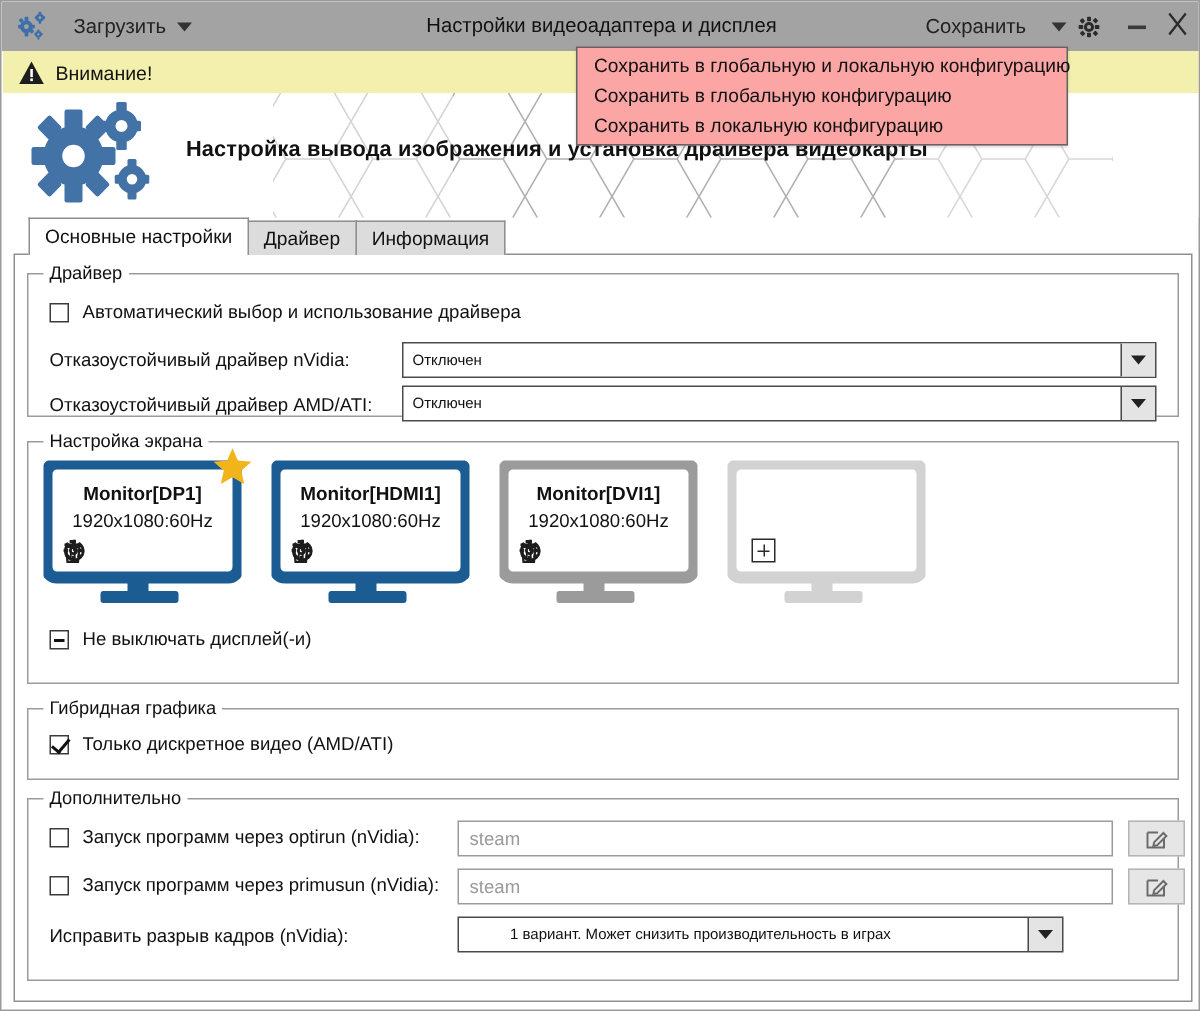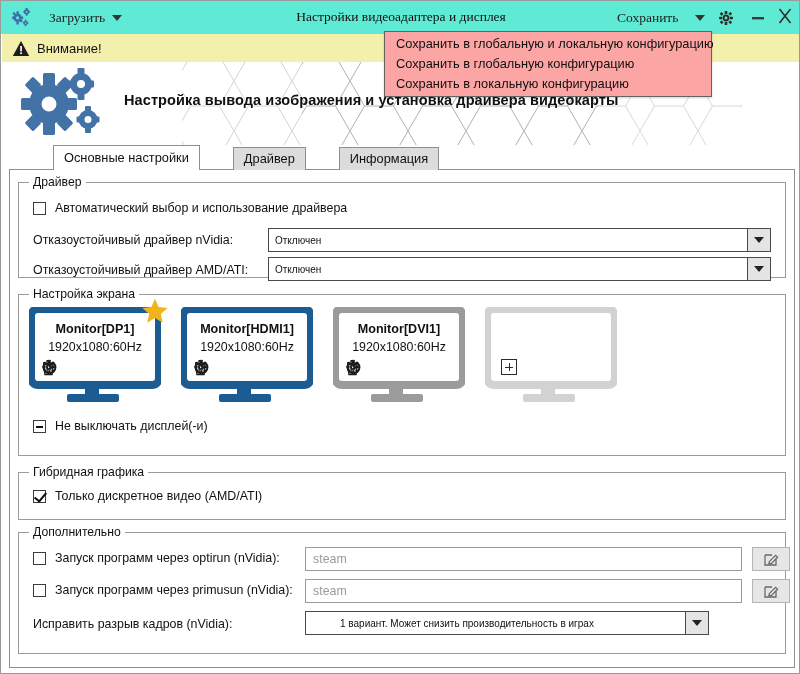--- a/index.html
+++ b/index.html
@@ -7,21 +7,21 @@
     width:800px;height:674px;
     font-family:"Liberation Sans", sans-serif;
     font-size:12.5px;
     color:#1b1b1b;
     background:#ffffff;
     overflow:hidden;
   }
   #app{position:relative;width:800px;height:674px;box-sizing:border-box;border:1px solid #9a9a9a;background:#fff;overflow:hidden;}
 
   
-  .titlebar{position:absolute;left:0;top:0;width:800px;height:33px;background:#5eead4;font-family:Liberation Serif, serif;}
+  .titlebar{position:absolute;left:0;top:0;width:800px;height:33px;background:#a3a3a3;}
   .tb-logo{position:absolute;left:9px;top:6px;width:24px;height:22px;}
   .tb-load{position:absolute;left:44px;top:7px;display:flex;align-items:center;gap:7px;padding:2px 4px;cursor:default;}
   .tb-load span.lbl{font-size:13.5px;color:#222;}
   .caret{width:0;height:0;border-left:5px solid transparent;border-right:5px solid transparent;border-top:6px solid #333;}
   .tb-title{position:absolute;left:0;top:8px;width:800px;text-align:center;font-size:13.5px;color:#111;}
   .tb-save{position:absolute;left:612px;top:7px;display:flex;align-items:center;gap:17px;padding:2px 4px;}
   .tb-save span.lbl{font-size:13.5px;color:#222;}
   .tb-gear{position:absolute;left:716px;top:8px;width:18px;height:18px;}
   .tb-min{position:absolute;left:748px;top:8px;width:18px;height:18px;}
   .tb-close{position:absolute;left:776px;top:5px;width:16px;height:20px;}
@@ -39,21 +39,21 @@
   .warn-txt{margin-left:7px;font-size:13px;color:#111;}
 
   
   .hero{position:absolute;left:1px;top:61px;width:798px;height:83px;background:#fff;overflow:hidden;}
   .hexbg{position:absolute;left:0;top:-6px;width:798px;height:95px;opacity:.55;}
   .hero-gears{position:absolute;left:14px;top:6px;width:92px;height:72px;}
   .hero-title{position:absolute;left:122px;top:30px;font-size:14.5px;font-weight:bold;color:#111;letter-spacing:.1px;}
 
   
   .tabs{position:absolute;left:18px;top:145px;height:24px;display:flex;align-items:flex-end;z-index:5;}
-  .tab{height:22px;line-height:22px;padding:0 10px;border:1px solid #8f8f8f;border-bottom:none;background:#dcdcdc;font-size:12.8px;color:#111;margin-right:-1px;margin-left:34px;}
+  .tab{height:22px;line-height:22px;padding:0 10px;border:1px solid #8f8f8f;border-bottom:none;background:#dcdcdc;font-size:12.8px;color:#111;margin-right:-1px;}
   .tab.active{background:#fff;height:24px;line-height:24px;position:relative;z-index:6;}
 
   .tabpanel{position:absolute;left:8px;top:168px;width:784px;height:497px;border:1px solid #8f8f8f;background:#fff;}
 
   
   .group{position:absolute;border:1px solid #9b9b9b;background:#fff;}
   .group-title{position:absolute;top:-8px;left:10px;background:#fff;padding:0 4px;font-size:12.2px;color:#111;}
 
   .row{position:absolute;display:flex;align-items:center;}
   .lbl{font-size:12.4px;color:#111;white-space:nowrap;}

